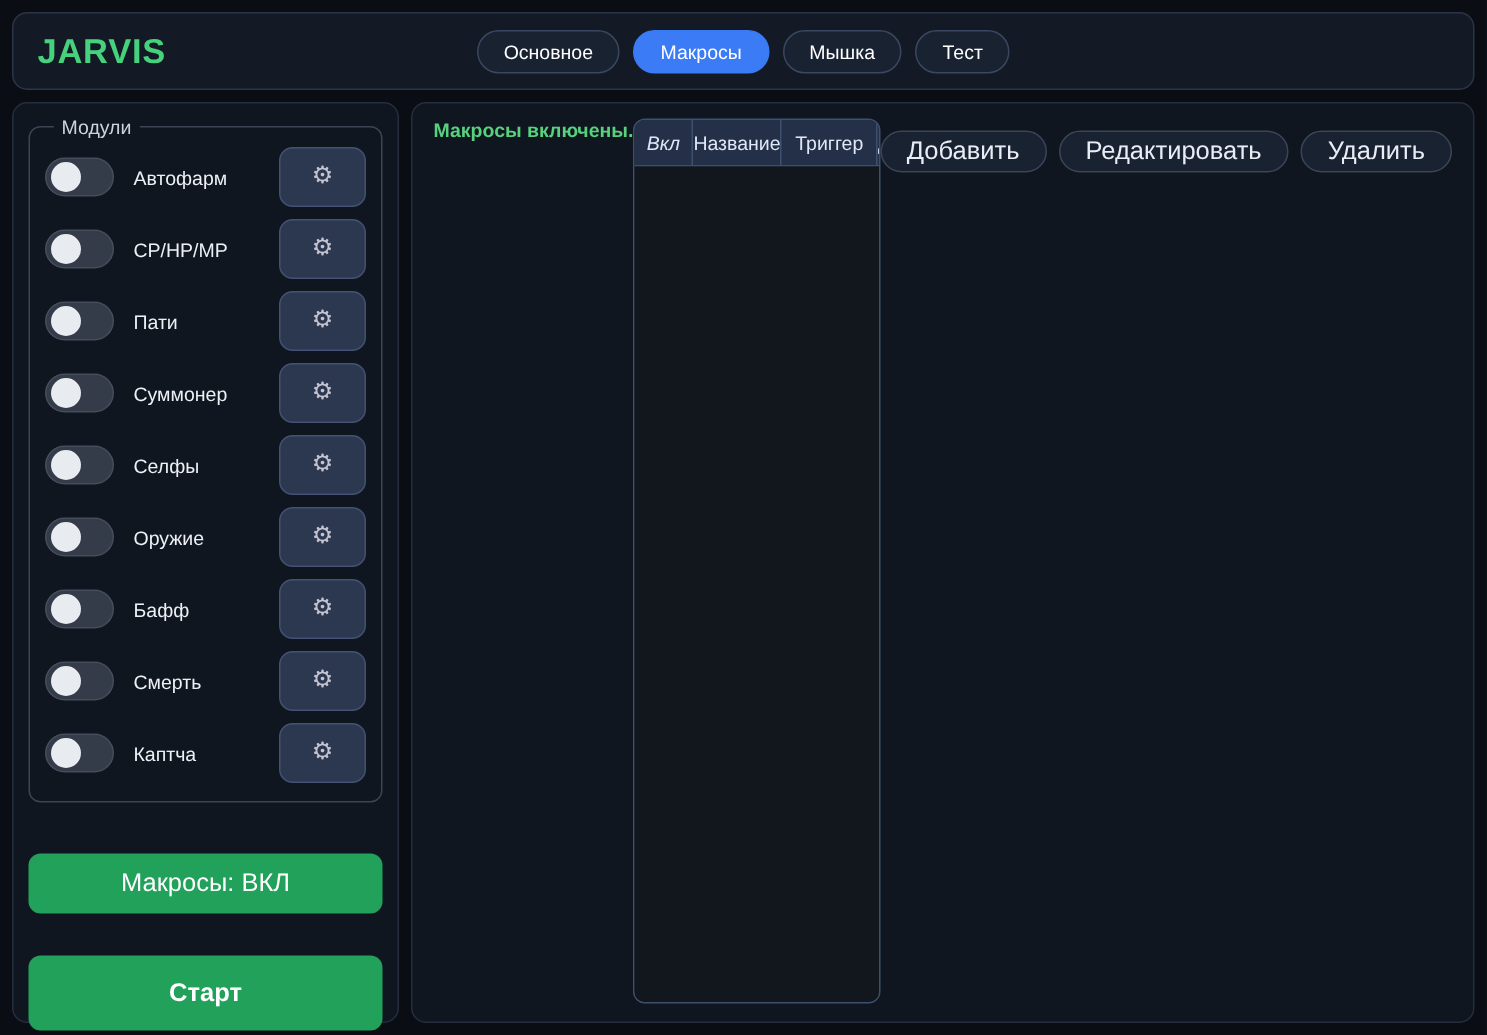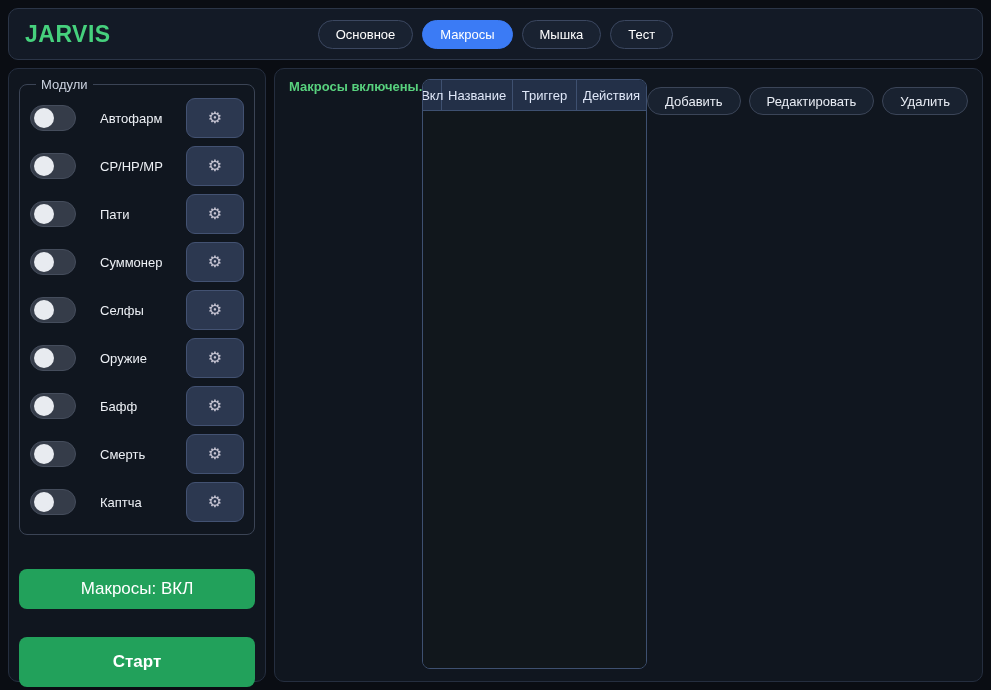--- a/index.html
+++ b/index.html
@@ -90,21 +90,21 @@
     cursor: pointer;
   }
   .toggle .knob {
     position: absolute; left: 3px; top: 2px;
     width: 20px; height: 20px;
     border-radius: 50%;
     background: #e8ebf0;
   }
   .module-label {
     flex: 1;
-    margin-left: 24px;
+    margin-left: 13px;
     font-size: 13px;
     color: #edf0f5;
   }
   .gear-btn {
     width: 58px; height: 40px; flex: 0 0 auto;
     background: #2c3850;
     border: 1px solid #435272;
     border-radius: 9px;
     display: flex; align-items: center; justify-content: center;
     cursor: pointer;
@@ -144,37 +144,37 @@
     background: #233048;
     border-bottom: 1px solid #3e5070;
   }
   .th {
     display: flex; align-items: center; justify-content: center;
     font-size: 13px;
     color: #dfe7f8;
     border-right: 1px solid #3e5070;
   }
   .th:last-child { border-right: none; }
-  .th-on      { width: 19px;  flex: 0 0 auto; }
+  .th-on      { width: 39px;  flex: 0 0 auto; font-style: italic; }
   .th-name    { flex: 291 1 0; }
   .th-trigger { width: 64px;  flex: 0 0 auto; }
   .th-actions { flex: 288 1 0; }
   .tbody { flex: 1; background: #11171c; }
 
   .table-actions {
     margin-top: 8px;
     display: flex; gap: 8px;
   }
   .action-btn {
     height: 28px; padding: 0 17px;
     background: #192230;
     border: 1px solid #3b4558;
     border-radius: 14px;
     color: #e9edf5;
-    font-size: 13px;
+    font-size: 17px;
     font-family: "Liberation Sans", sans-serif;
     display: flex; align-items: center;
     cursor: pointer;
   }
 </style>
 </head>
 <body>
 
 <div class="header">
   <div class="logo">JARVIS</div>

